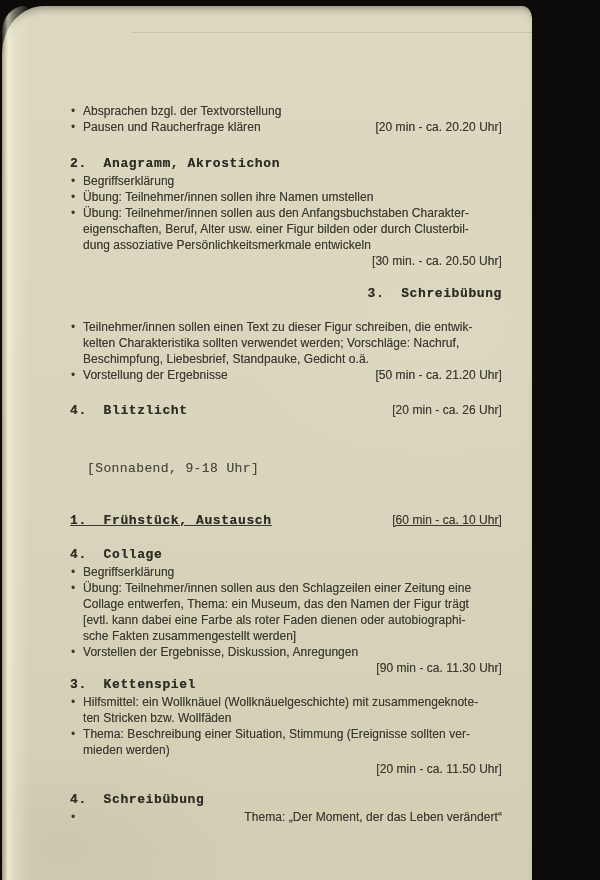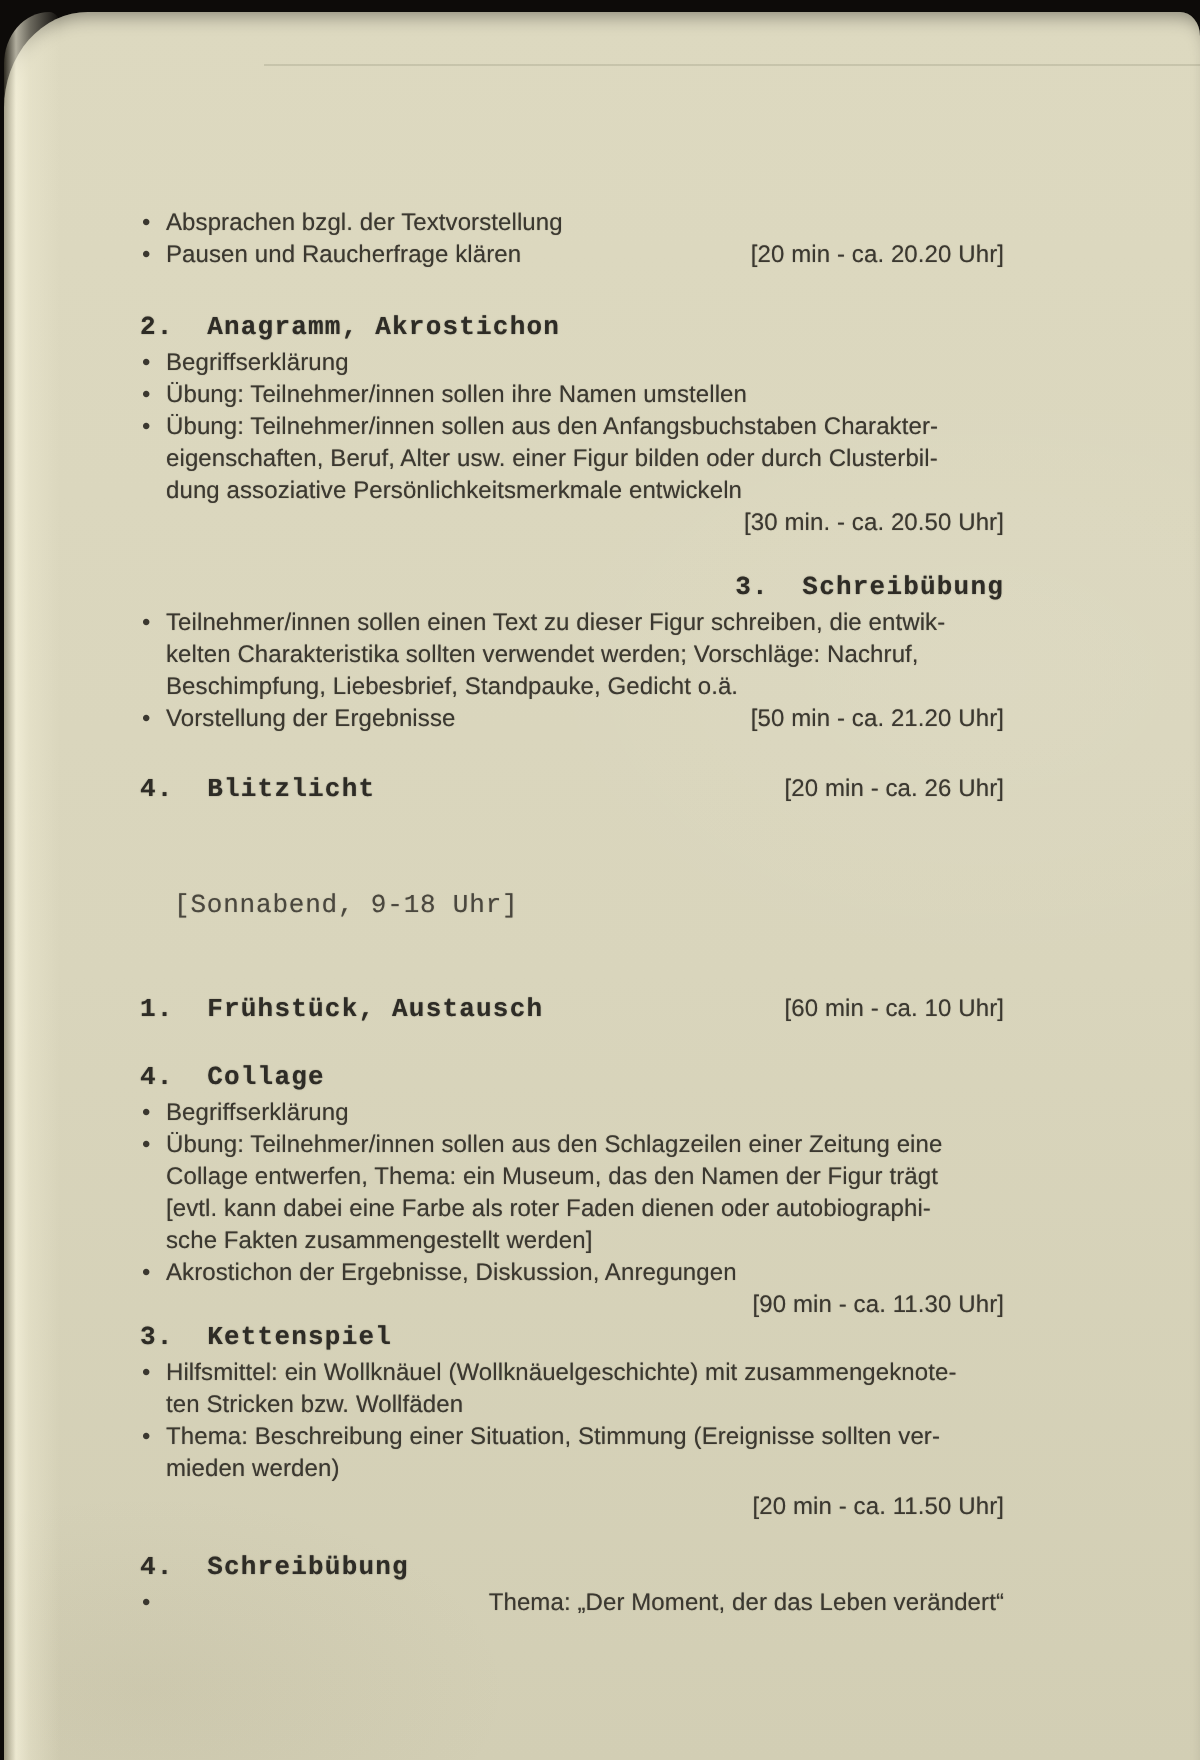--- a/index.html
+++ b/index.html
@@ -4,21 +4,21 @@
 <style>
   html, body {
     margin: 0; padding: 0;
     width: 600px; height: 880px;
     overflow: hidden;
     background: #0d0b09;
     font-family: "Liberation Sans", sans-serif;
   }
   .scan {
     position: relative;
-    width: 600px; height: 880px;
+    width: 532px; height: 880px;
     background: #0d0b09;
   }
   .paper {
     position: absolute;
     left: 2px; top: 6px; right: 0; bottom: 0;
     border-radius: 42px 10px 0 0 / 48px 12px 0 0;
     background:
       radial-gradient(260px 140px at 12% 96%, rgba(120,110,80,.07), transparent 70%),
       radial-gradient(340px 220px at 82% 38%, rgba(255,255,255,.06), transparent 70%),
       linear-gradient(180deg, var(--paper-hi) 0%, var(--paper) 55%, var(--paper-lo) 100%);
@@ -102,34 +102,34 @@
         <div class="line bullet"><span class="txt">Absprachen bzgl. der Textvorstellung</span></div>
         <div class="line bullet"><span class="txt">Pausen und Raucherfrage klären</span><span class="time">[20 min - ca. 20.20 Uhr]</span></div>
         <div class="line heading" style="margin-top: 21px;"><span class="txt">2.  Anagramm, Akrostichon</span></div>
         <div class="line bullet" style="margin-top: 1px;"><span class="txt">Begriffserklärung</span></div>
         <div class="line bullet"><span class="txt">Übung: Teilnehmer/innen sollen ihre Namen umstellen</span></div>
         <div class="line bullet"><span class="txt">Übung: Teilnehmer/innen sollen aus den Anfangsbuchstaben Charakter-</span></div>
         <div class="line cont"><span class="txt">eigenschaften, Beruf, Alter usw. einer Figur bilden oder durch Clusterbil-</span></div>
         <div class="line cont"><span class="txt">dung assoziative Persönlichkeitsmerkmale entwickeln</span></div>
         <div class="line timeonly"><span class="time">[30 min. - ca. 20.50 Uhr]</span></div>
         <div class="line heading" style="margin-top: 17px; justify-content: flex-end;"><span class="txt">3.  Schreibübung</span></div>
-        <div class="line bullet" style="margin-top: 1px;"><span class="txt">Teilnehmer/innen sollen einen Text zu dieser Figur schreiben, die entwik-</span></div>
+        <div class="line bullet" style="margin-top: 17px;"><span class="txt">Teilnehmer/innen sollen einen Text zu dieser Figur schreiben, die entwik-</span></div>
         <div class="line cont"><span class="txt">kelten Charakteristika sollten verwendet werden; Vorschläge: Nachruf,</span></div>
         <div class="line cont"><span class="txt">Beschimpfung, Liebesbrief, Standpauke, Gedicht o.ä.</span></div>
         <div class="line bullet"><span class="txt">Vorstellung der Ergebnisse</span><span class="time">[50 min - ca. 21.20 Uhr]</span></div>
         <div class="line heading" style="margin-top: 19px;"><span class="txt">4.  Blitzlicht</span><span class="time">[20 min - ca. 26 Uhr]</span></div>
         <div class="line typewriter" style="margin-top: 43px;"><span class="txt">[Sonnabend, 9-18 Uhr]</span></div>
-        <div class="line heading" style="margin-top: 35px;"><span class="txt">1.  Frühstück, Austausch</span><span class="time">[60 min - ca. 10 Uhr]</span></div>
+        <div class="line heading" style="margin-top: 35px; text-decoration: underline;"><span class="txt">1.  Frühstück, Austausch</span><span class="time">[60 min - ca. 10 Uhr]</span></div>
         <div class="line heading" style="margin-top: 19px;"><span class="txt">4.  Collage</span></div>
         <div class="line bullet" style="margin-top: 1px;"><span class="txt">Begriffserklärung</span></div>
         <div class="line bullet"><span class="txt">Übung: Teilnehmer/innen sollen aus den Schlagzeilen einer Zeitung eine</span></div>
         <div class="line cont"><span class="txt">Collage entwerfen, Thema: ein Museum, das den Namen der Figur trägt</span></div>
         <div class="line cont"><span class="txt">[evtl. kann dabei eine Farbe als roter Faden dienen oder autobiographi-</span></div>
         <div class="line cont"><span class="txt">sche Fakten zusammengestellt werden]</span></div>
-        <div class="line bullet"><span class="txt">Akrostichon der Ergebnisse, Diskussion, Anregungen</span></div>
+        <div class="line bullet"><span class="txt">Vorstellen der Ergebnisse, Diskussion, Anregungen</span></div>
         <div class="line timeonly"><span class="time">[90 min - ca. 11.30 Uhr]</span></div>
         <div class="line heading" style="margin-top: 1px;"><span class="txt">3.  Kettenspiel</span></div>
         <div class="line bullet" style="margin-top: 1px;"><span class="txt">Hilfsmittel: ein Wollknäuel (Wollknäuelgeschichte) mit zusammengeknote-</span></div>
         <div class="line cont"><span class="txt">ten Stricken bzw. Wollfäden</span></div>
         <div class="line bullet"><span class="txt">Thema: Beschreibung einer Situation, Stimmung (Ereignisse sollten ver-</span></div>
         <div class="line cont"><span class="txt">mieden werden)</span></div>
         <div class="line timeonly" style="margin-top: 3px;"><span class="time">[20 min - ca. 11.50 Uhr]</span></div>
         <div class="line heading" style="margin-top: 15px;"><span class="txt">4.  Schreibübung</span></div>
         <div class="line bullet" style="margin-top: 1px; justify-content: flex-end;"><span class="txt">Thema: „Der Moment, der das Leben verändert“</span></div>
       </div>

